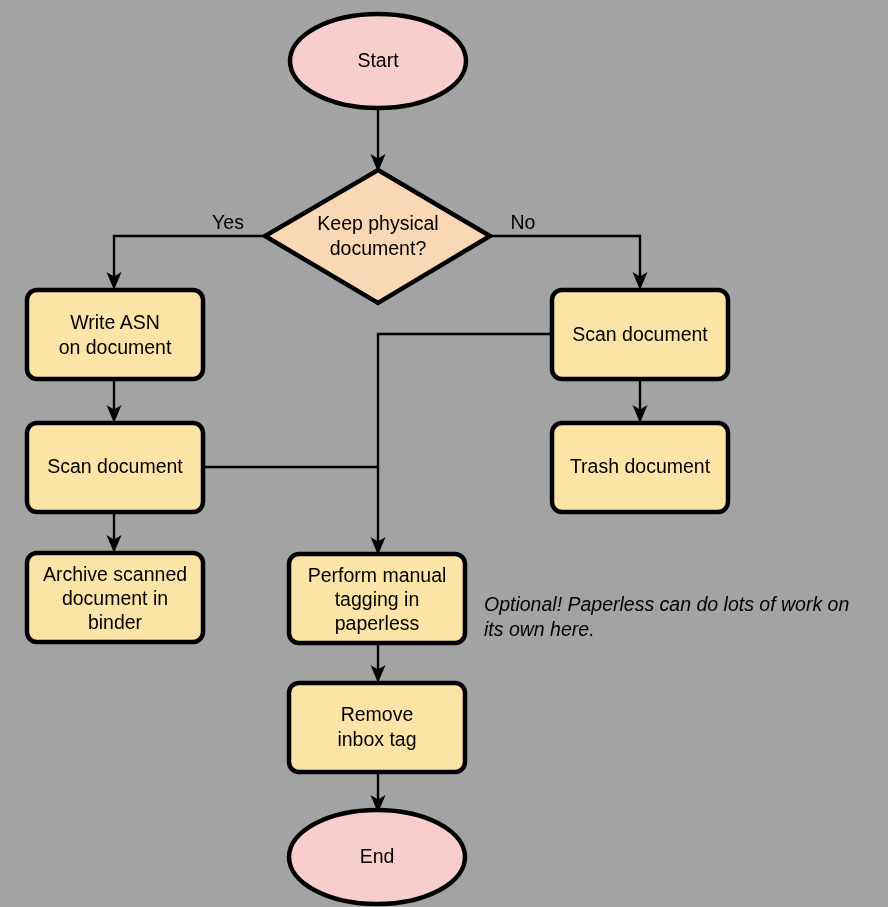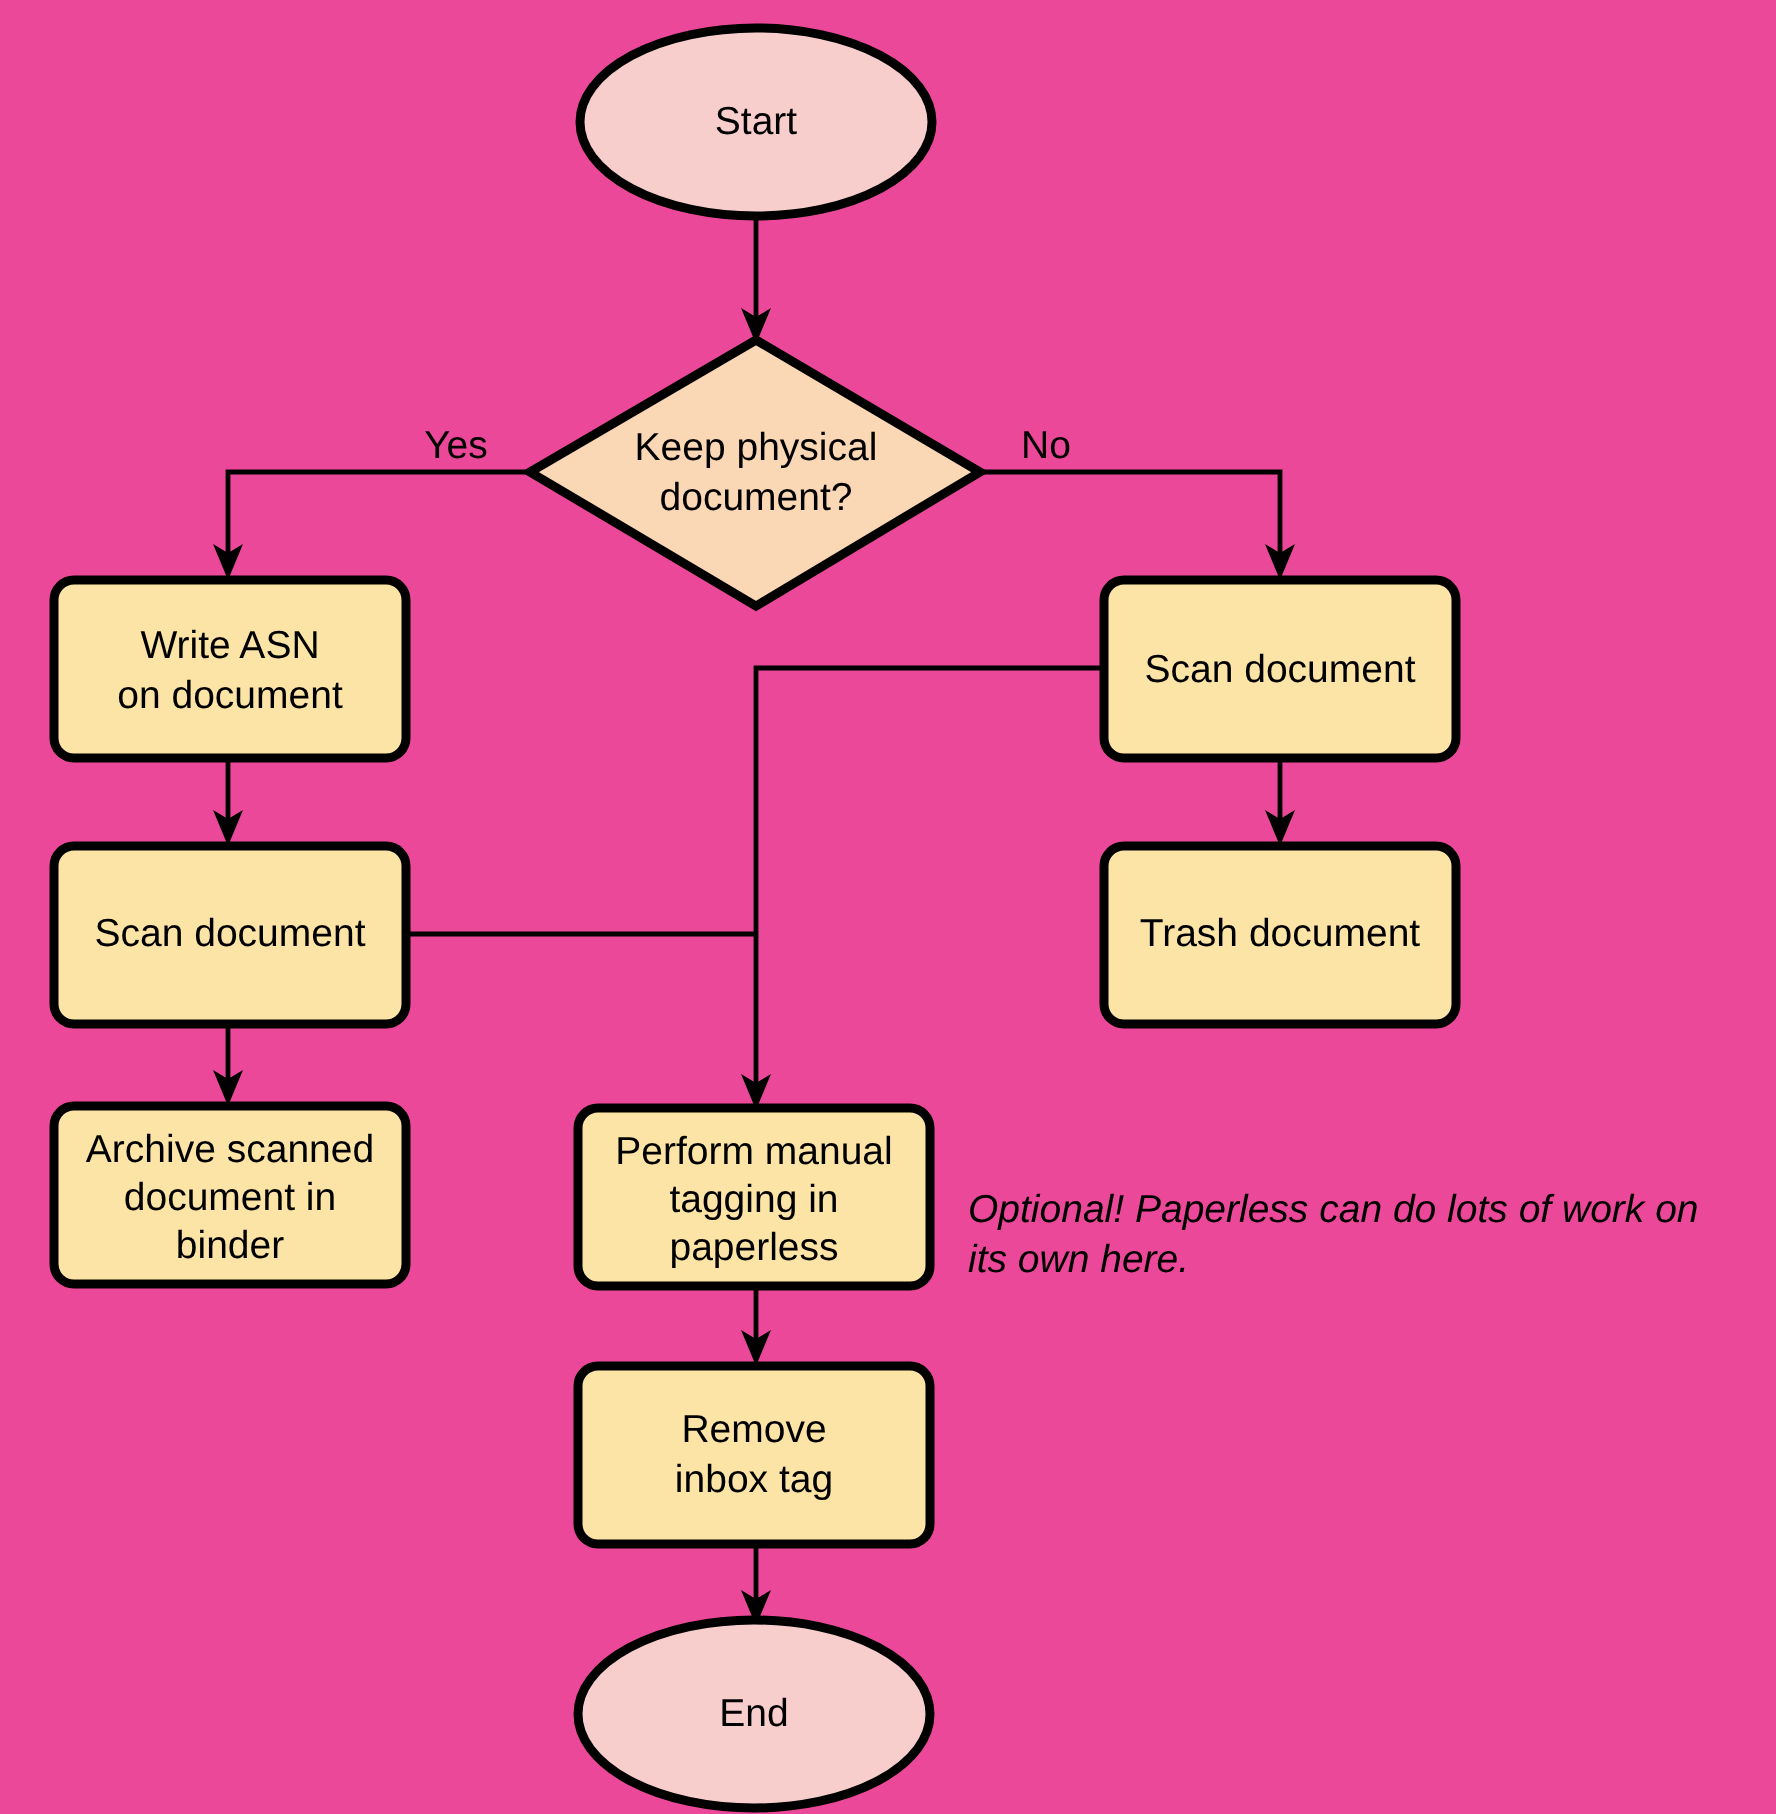--- a/index.html
+++ b/index.html
@@ -7,21 +7,21 @@
     padding: 0;
     background: #ffffff;
   }
   body {
     font-family: "Liberation Sans", sans-serif;
   }
   #flowchart-root {
     position: relative;
     width: 888px;
     height: 907px;
-    background: #ec4899;
+    background: #a3a3a3;
     overflow: hidden;
   }
   #flow-svg {
     position: absolute;
     left: 0;
     top: 0;
     width: 888px;
     height: 907px;
     display: block;
   }

